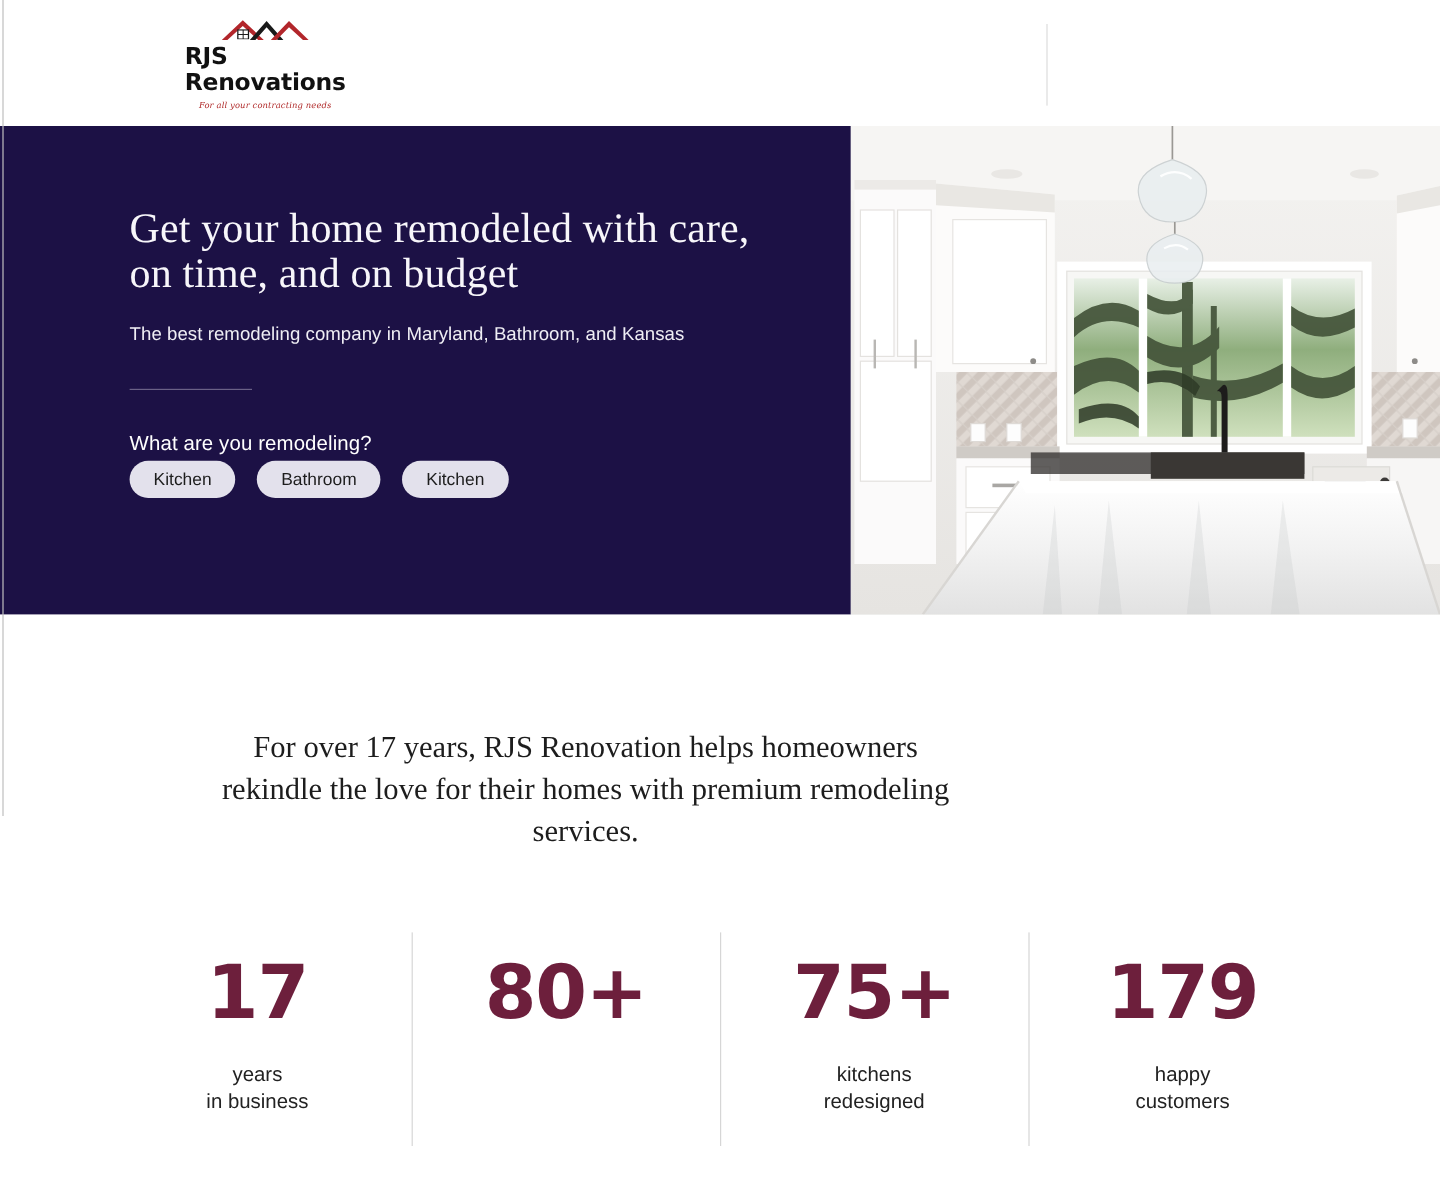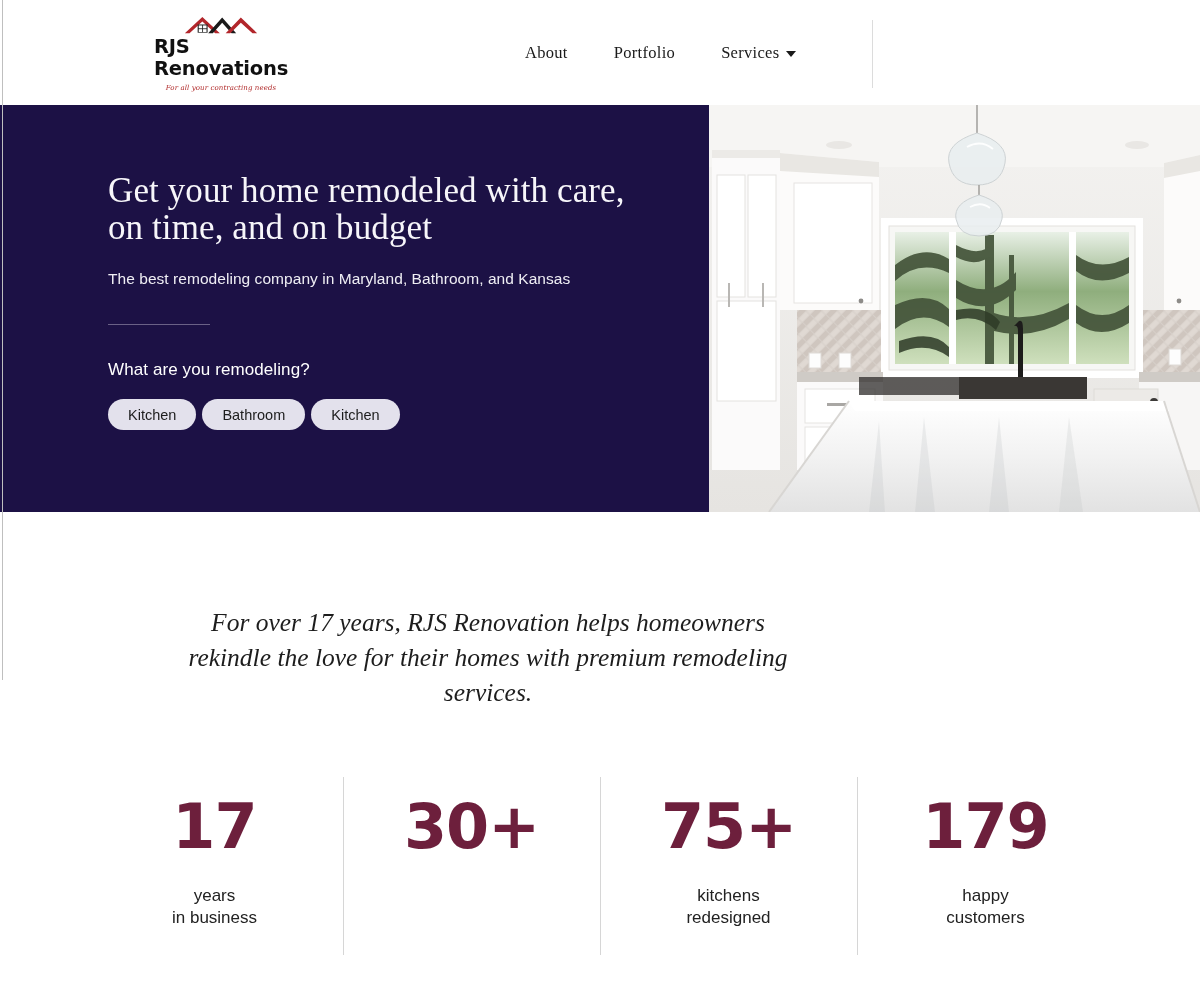--- a/index.html
+++ b/index.html
@@ -156,22 +156,22 @@
   }
   .hero-q {
     font-family: "Liberation Sans", sans-serif;
     font-size: 17px;
     color: #ffffff;
     margin-top: 35px;
     letter-spacing: 0.1px;
   }
   .pills {
     display: flex;
-    gap: 6px;
-    margin-top: 19px;
+    gap: 18px;
+    margin-top: 4px;
   }
   .pill {
     background: #e3e1ec;
     color: #1d1d1d;
     font-family: "Liberation Sans", sans-serif;
     font-size: 14.5px;
     border: none;
     border-radius: 16px;
     padding: 8px 20px;
     height: 31px;
@@ -190,21 +190,20 @@
     background: #d8d6d3;
   }
   .kitchen { display: block; width: 491px; height: 407px; }
 
   
   .intro {
     width: 976px;
     padding-top: 93px;
     display: flex;
     justify-content: center;
-    font-style: italic;
   }
   .intro-text {
     width: 640px;
     text-align: center;
     font-family: "Liberation Serif", serif;
     font-size: 25.5px;
     line-height: 35px;
     color: #1d1d1d;
   }
 
@@ -262,32 +261,20 @@
         <rect x="24" y="18" width="17" height="14" fill="#1a1a1a"></rect>
         <rect x="25.8" y="19.6" width="6" height="5" fill="#ffffff"></rect>
         <rect x="33.2" y="19.6" width="6" height="5" fill="#ffffff"></rect>
         <rect x="25.8" y="26" width="6" height="5" fill="#ffffff"></rect>
         <rect x="33.2" y="26" width="6" height="5" fill="#ffffff"></rect>
       </svg>
       <div class="logo-word">RJS Renovations</div>
       <div class="logo-tag">For all your contracting needs</div>
     </div>
 
-    <div class="nav">
-      <div class="nav-item">
-        <span>About</span>
-      </div>
-      <div class="nav-item">
-        <span>Portfolio</span>
-      </div>
-      <div class="nav-item">
-        <span>Services</span>
-        <span class="caret"></span>
-      </div>
-    </div>
 
     <div class="header-divider"></div>
 
   </div>
 
   <div class="hero">
 
     <div class="hero-left">
       <div class="hero-inner">
         <h1 class="hero-title">Get your home remodeled with care, on time, and on budget</h1>
@@ -419,21 +406,21 @@
     <div class="intro-text">For over 17 years, RJS Renovation helps homeowners rekindle the love for their homes with premium remodeling services.</div>
   </div>
 
   <div class="stats">
     <div class="stat">
       <div class="stat-num">17</div>
       <div class="stat-label">years
 in business</div>
     </div>
     <div class="stat">
-      <div class="stat-num">30+</div>
+      <div class="stat-num">80+</div>
     </div>
     <div class="stat">
       <div class="stat-num">75+</div>
       <div class="stat-label">kitchens
 redesigned</div>
     </div>
     <div class="stat">
       <div class="stat-num">179</div>
       <div class="stat-label">happy
 customers</div>

